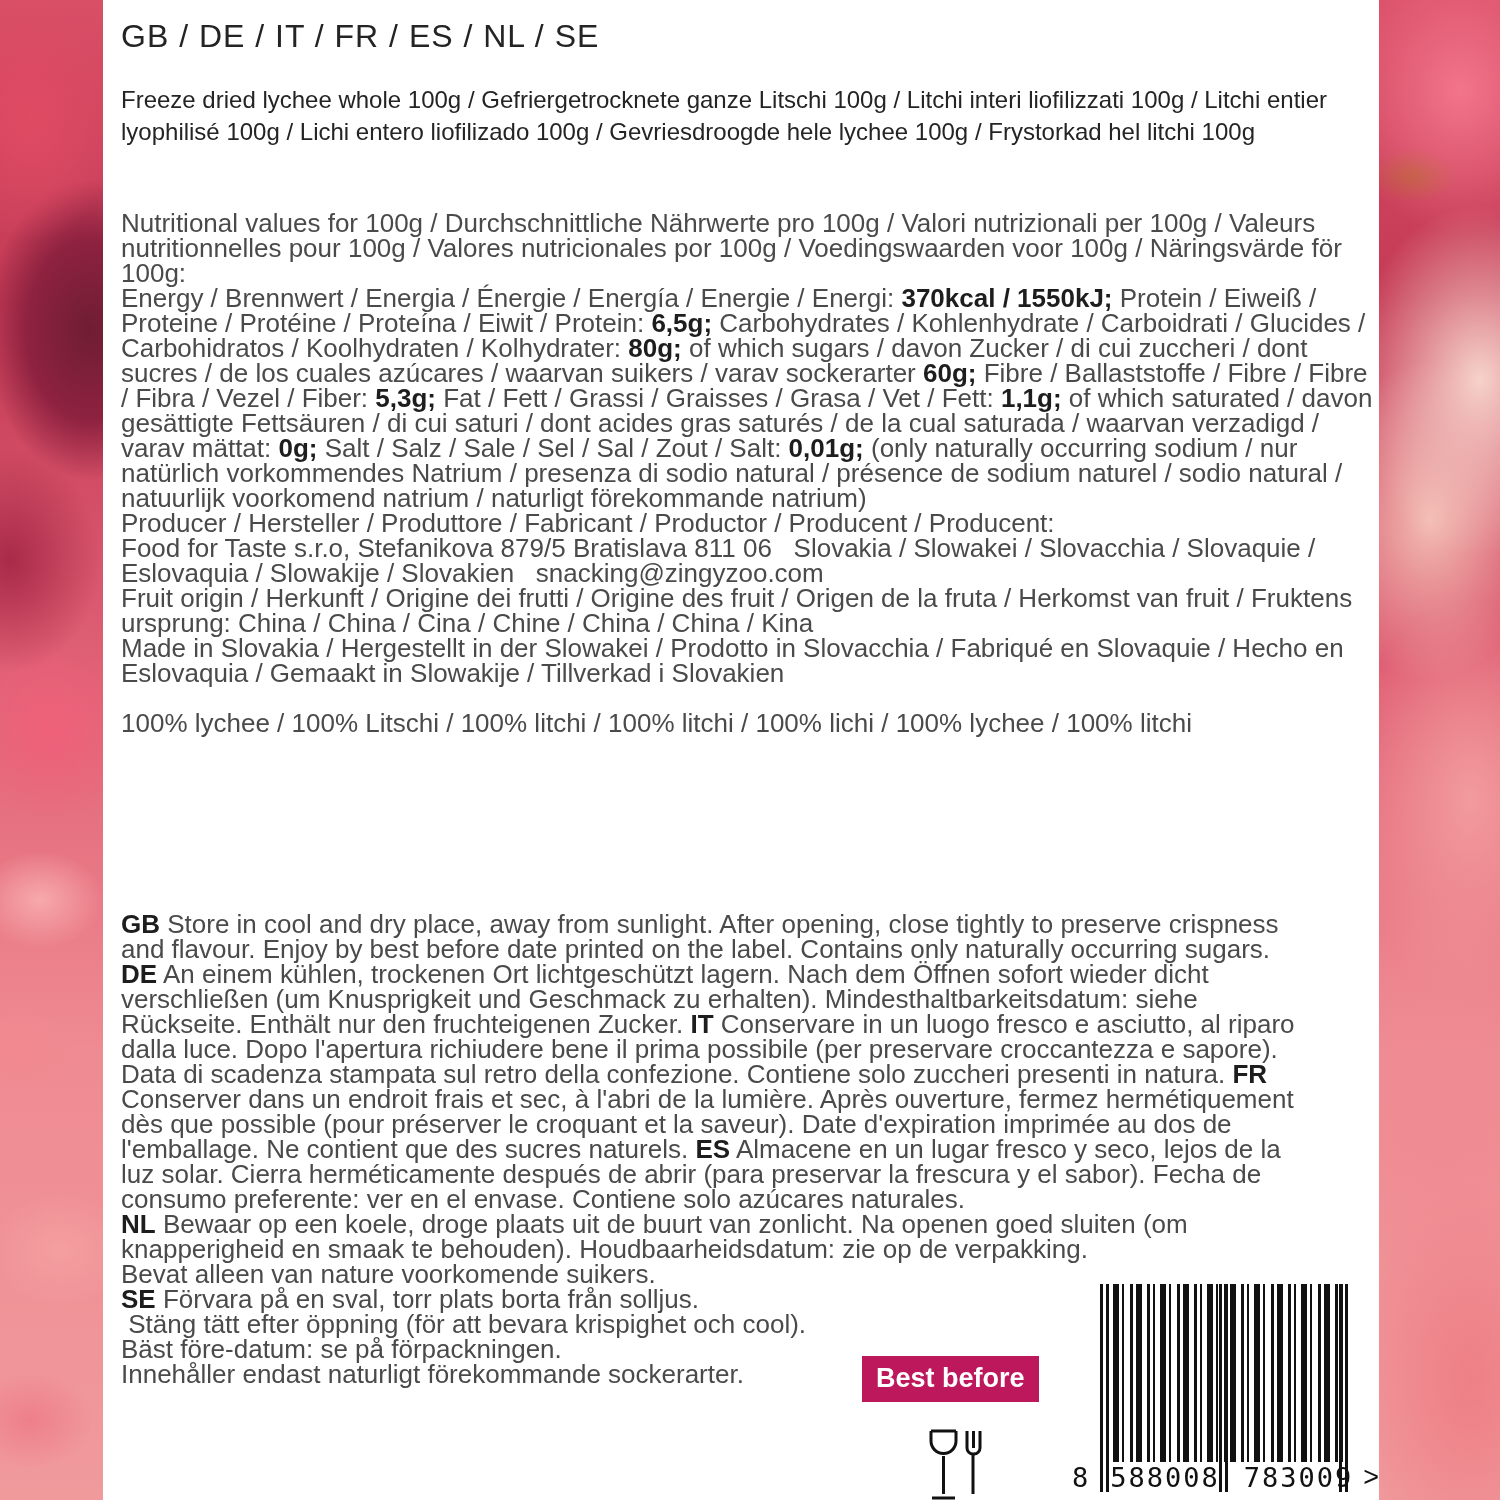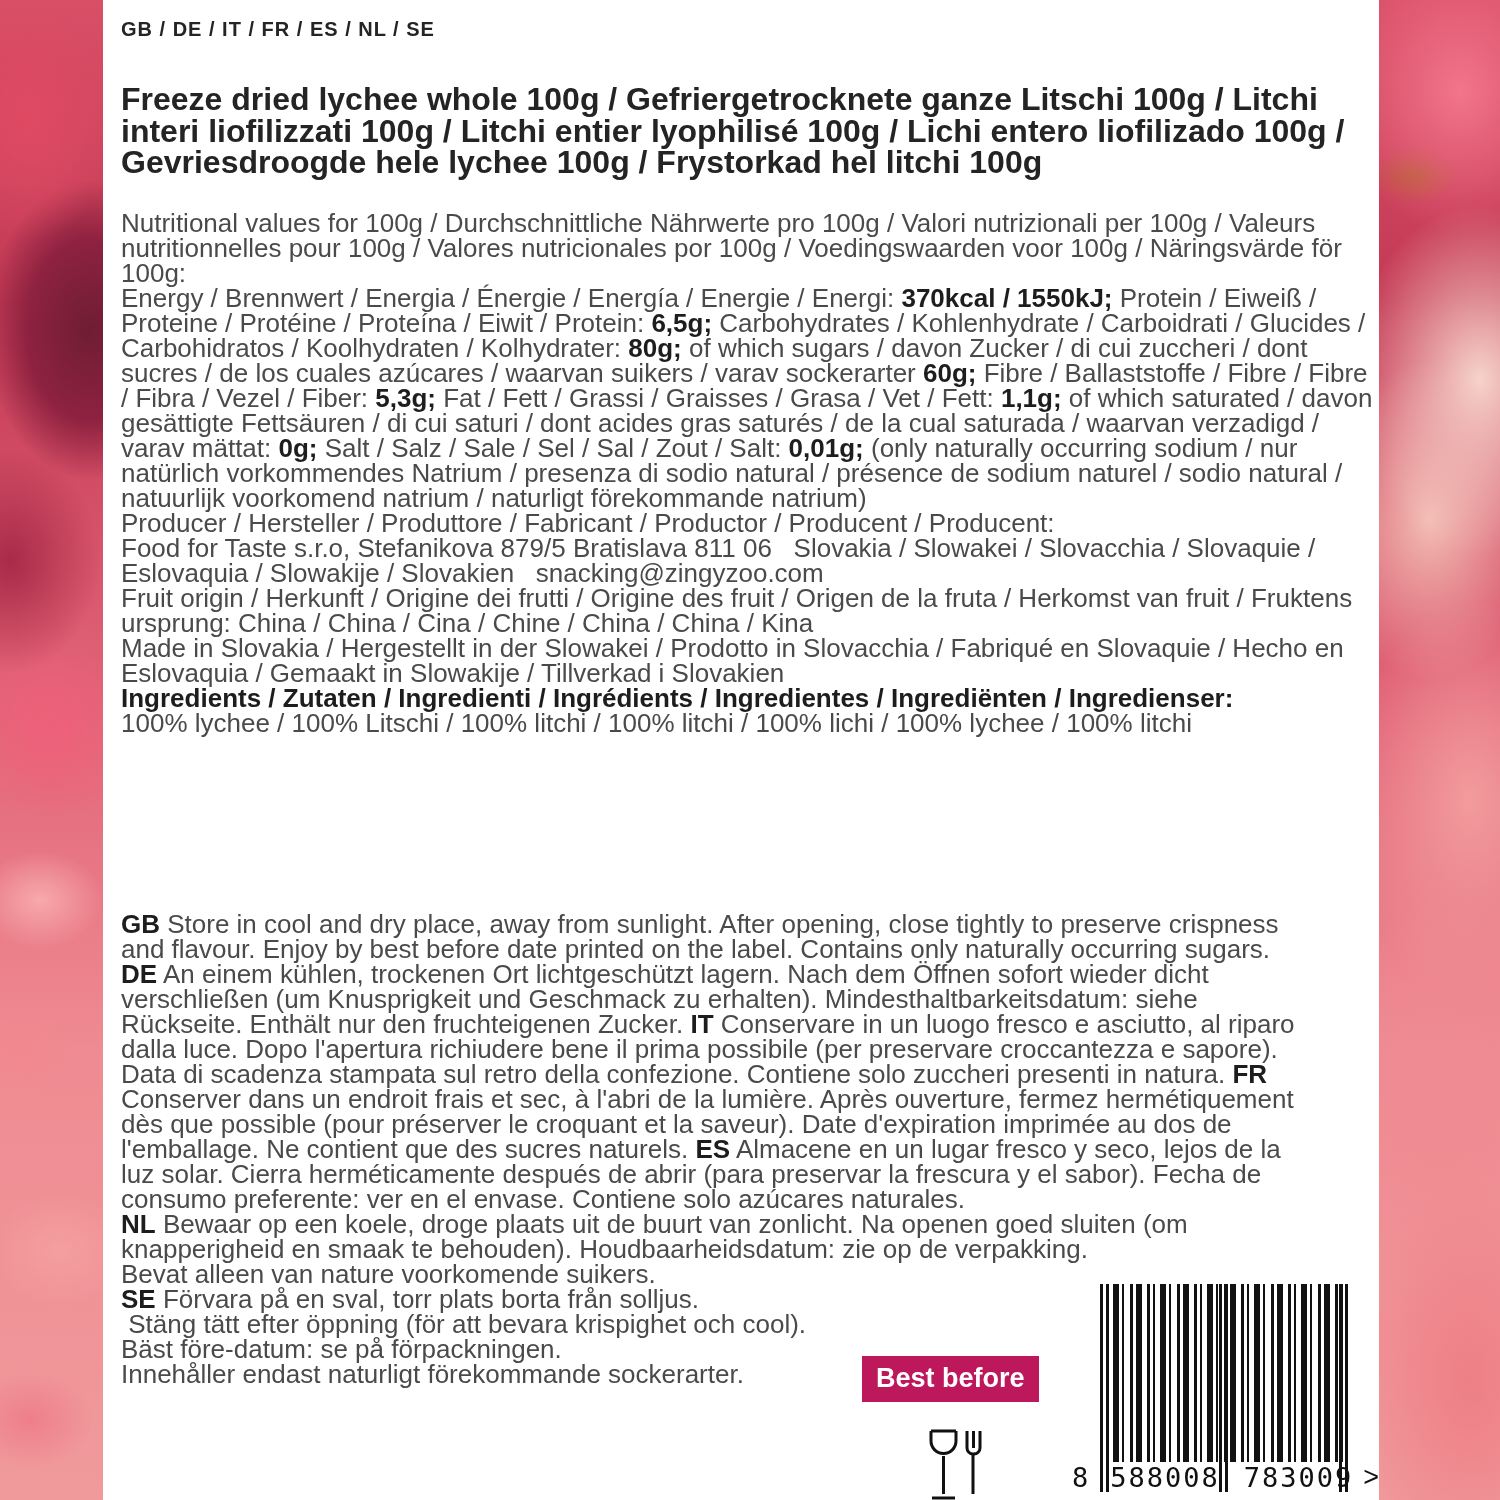--- a/index.html
+++ b/index.html
@@ -29,25 +29,25 @@
       radial-gradient(150px 250px at 1470px 1380px,#ee7f86 0%, rgba(238,127,134,0) 80%),
       linear-gradient(180deg,#d94f66 0%,#c43a55 20%,#e06175 45%,#ef8b92 70%,#f09a9c 100%);
   }
   
   .panel{
     position:absolute;left:103px;top:0;width:1276px;height:1500px;
     background:#ffffff;
   }
   .lang-header{
     position:absolute;left:121px;top:18px;
-    font-size:20px;font-weight:700;color:#242424;letter-spacing:1px;
+    font-size:32px;font-weight:400;color:#242424;letter-spacing:1px;
   }
   .title{
     position:absolute;left:121px;top:84px;width:1252px;
-    font-size:32px;font-weight:700;color:#242424;line-height:31.5px;
+    font-size:24px;font-weight:400;color:#242424;line-height:31.5px;
   }
   .seg-block{
     position:absolute;left:121px;width:1252px;
     font-size:26px;font-weight:400;color:#4a4a4a;line-height:25px;
     white-space:pre-wrap;
   }
   .info-block{top:211px;}
   .storage-block{top:912px;width:1190px;}
   .seg-block b{font-weight:700;color:#1d1d1d;}
   
@@ -93,21 +93,21 @@
 <div class="lang-header">GB / DE / IT / FR / ES / NL / SE</div>
 
 <div class="title">Freeze dried lychee whole 100g / Gefriergetrocknete ganze Litschi 100g / Litchi interi liofilizzati 100g / Litchi entier lyophilisé 100g / Lichi entero liofilizado 100g / Gevriesdroogde hele lychee 100g / Frystorkad hel litchi 100g</div>
 
 <div class="seg-block info-block"><span>Nutritional values for 100g / Durchschnittliche Nährwerte pro 100g / Valori nutrizionali per 100g / Valeurs nutritionnelles pour 100g / Valores nutricionales por 100g / Voedingswaarden voor 100g / Näringsvärde för 100g:
 Energy / Brennwert / Energia / Énergie / Energía / Energie / Energi: </span><b>370kcal / 1550kJ;</b><span> Protein / Eiweiß / Proteine / Protéine / Proteína / Eiwit / Protein: </span><b>6,5g;</b><span> Carbohydrates / Kohlenhydrate / Carboidrati / Glucides / Carbohidratos / Koolhydraten / Kolhydrater: </span><b>80g;</b><span> of which sugars / davon Zucker / di cui zuccheri / dont sucres / de los cuales azúcares / waarvan suikers / varav sockerarter </span><b>60g;</b><span> Fibre / Ballaststoffe / Fibre / Fibre / Fibra / Vezel / Fiber: </span><b>5,3g;</b><span> Fat / Fett / Grassi / Graisses / Grasa / Vet / Fett: </span><b>1,1g;</b><span> of which saturated / davon gesättigte Fettsäuren / di cui saturi / dont acides gras saturés / de la cual saturada / waarvan verzadigd / varav mättat: </span><b>0g;</b><span> Salt / Salz / Sale / Sel / Sal / Zout / Salt: </span><b>0,01g;</b><span> (only naturally occurring sodium / nur natürlich vorkommendes Natrium / presenza di sodio natural / présence de sodium naturel / sodio natural / natuurlijk voorkomend natrium / naturligt förekommande natrium)
 Producer / Hersteller / Produttore / Fabricant / Productor / Producent / Producent:
 Food for Taste s.r.o, Stefanikova 879/5 Bratislava 811 06   Slovakia / Slowakei / Slovacchia / Slovaquie / Eslovaquia / Slowakije / Slovakien   snacking@zingyzoo.com
 Fruit origin / Herkunft / Origine dei frutti / Origine des fruit / Origen de la fruta / Herkomst van fruit / Fruktens ursprung: China / China / Cina / Chine / China / China / Kina
 Made in Slovakia / Hergestellt in der Slowakei / Prodotto in Slovacchia / Fabriqué en Slovaquie / Hecho en Eslovaquia / Gemaakt in Slowakije / Tillverkad i Slovakien
-</span><b>Ingredients / Zutaten / Ingredienti / Ingrédients / Ingredientes / Ingrediënten / Ingredienser:</b><span>
+</span><span>
 100% lychee / 100% Litschi / 100% litchi / 100% litchi / 100% lichi / 100% lychee / 100% litchi</span></div>
 
 <div class="seg-block storage-block"><b>GB</b><span> Store in cool and dry place, away from sunlight. After opening, close tightly to preserve crispness and flavour. Enjoy by best before date printed on the label. Contains only naturally occurring sugars. </span><b>DE</b><span> An einem kühlen, trockenen Ort lichtgeschützt lagern. Nach dem Öffnen sofort wieder dicht verschließen (um Knusprigkeit und Geschmack zu erhalten). Mindesthaltbarkeitsdatum: siehe Rückseite. Enthält nur den fruchteigenen Zucker. </span><b>IT</b><span> Conservare in un luogo fresco e asciutto, al riparo dalla luce. Dopo l'apertura richiudere bene il prima possibile (per preservare croccantezza e sapore). Data di scadenza stampata sul retro della confezione. Contiene solo zuccheri presenti in natura. </span><b>FR</b><span> Conserver dans un endroit frais et sec, à l'abri de la lumière. Après ouverture, fermez hermétiquement dès que possible (pour préserver le croquant et la saveur). Date d'expiration imprimée au dos de l'emballage. Ne contient que des sucres naturels. </span><b>ES</b><span> Almacene en un lugar fresco y seco, lejos de la luz solar. Cierra herméticamente después de abrir (para preservar la frescura y el sabor). Fecha de consumo preferente: ver en el envase. Contiene solo azúcares naturales.
 </span><b>NL</b><span> Bewaar op een koele, droge plaats uit de buurt van zonlicht. Na openen goed sluiten (om knapperigheid en smaak te behouden). Houdbaarheidsdatum: zie op de verpakking.
 Bevat alleen van nature voorkomende suikers.
 </span><b>SE</b><span> Förvara på en sval, torr plats borta från solljus.
  Stäng tätt efter öppning (för att bevara krispighet och cool).
 Bäst före-datum: se på förpackningen.
 Innehåller endast naturligt förekommande sockerarter.</span></div>
 

